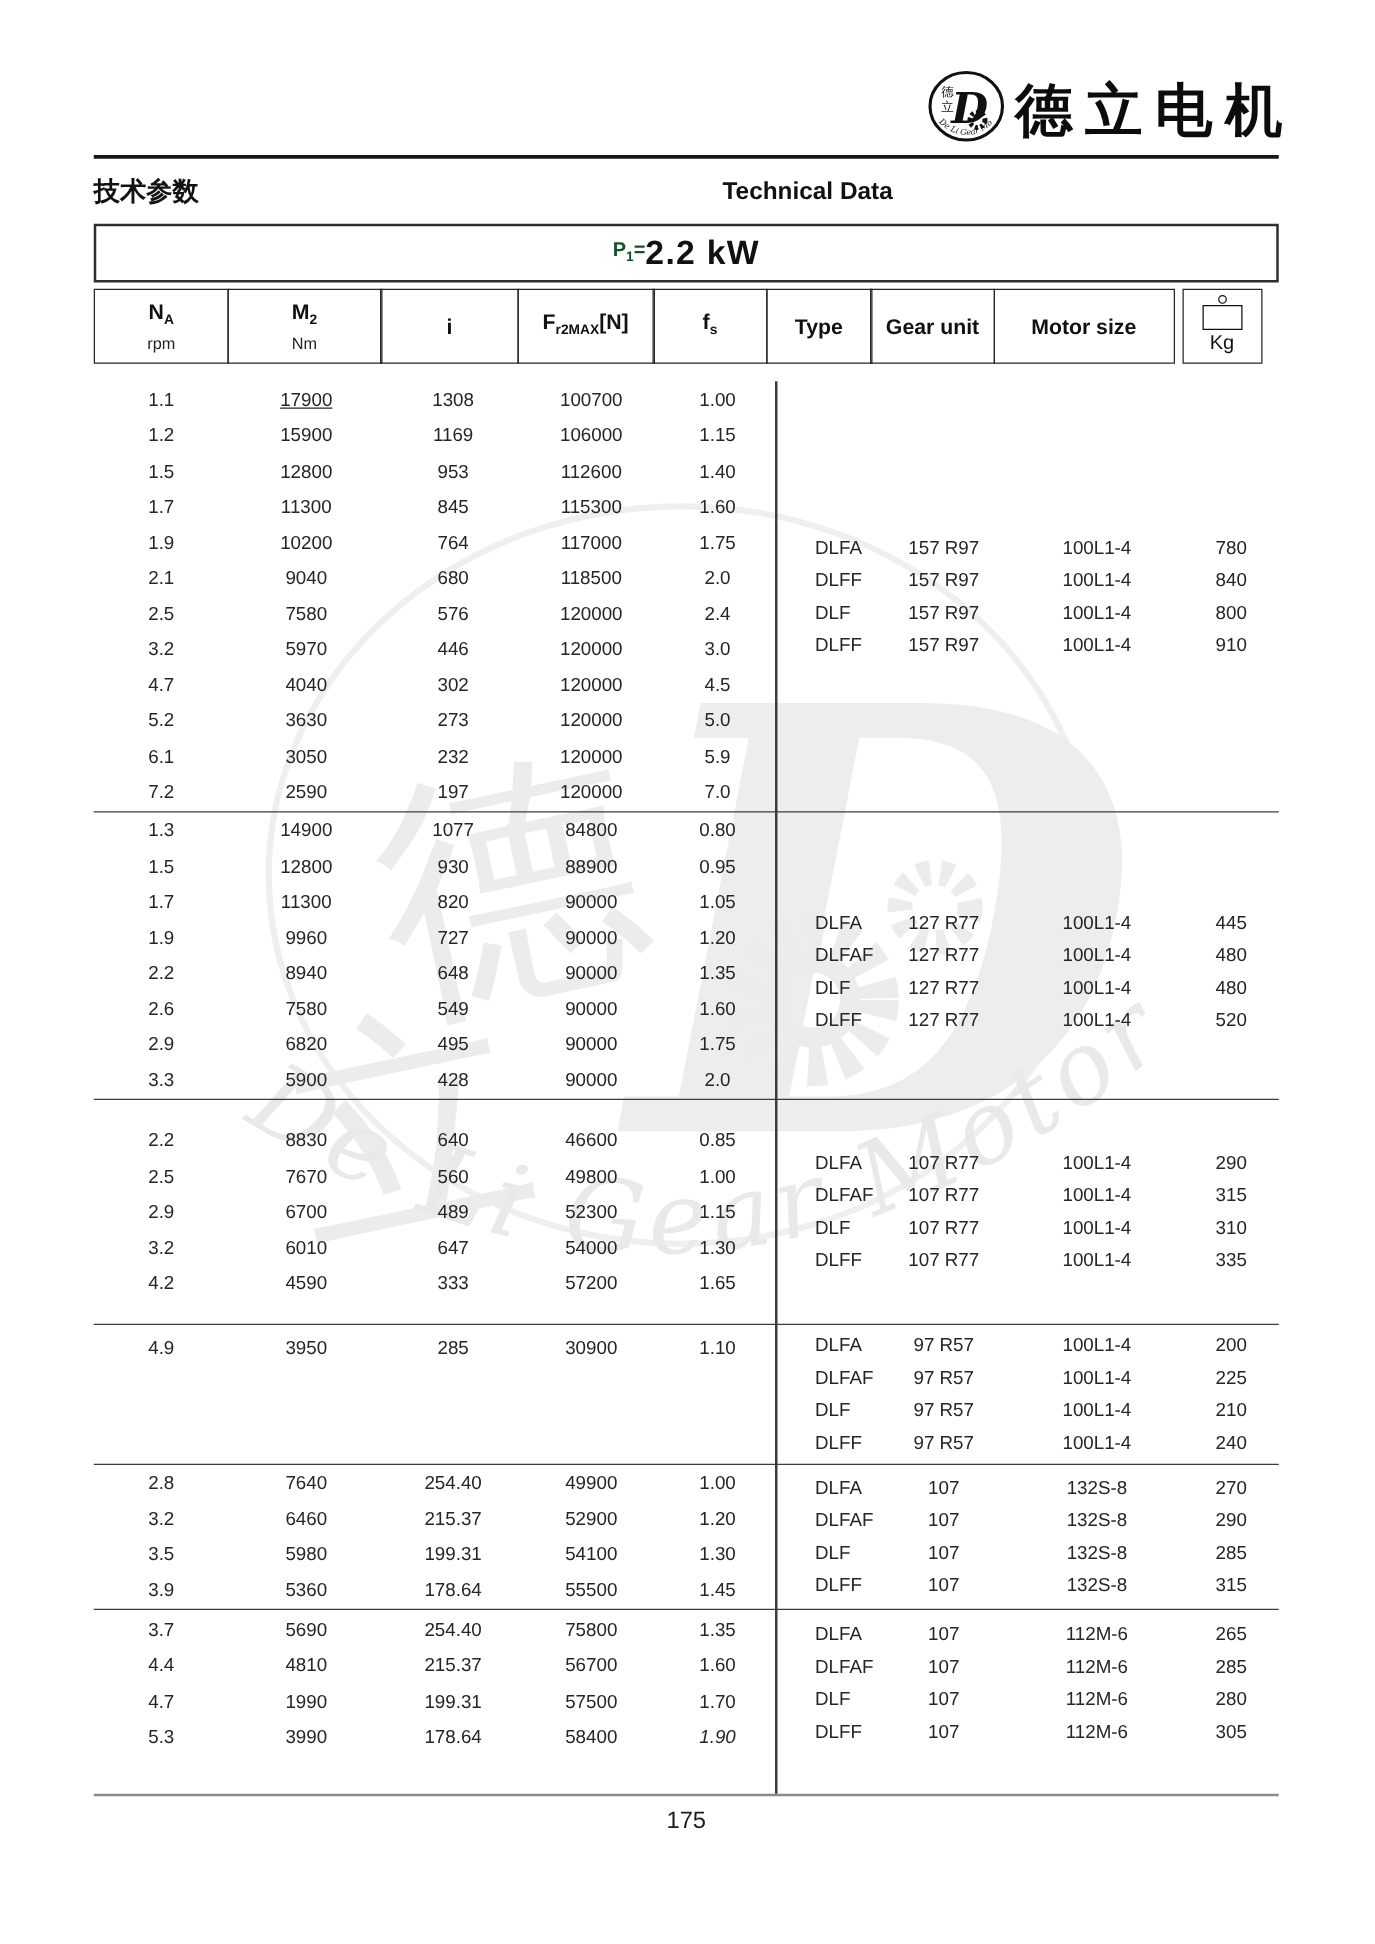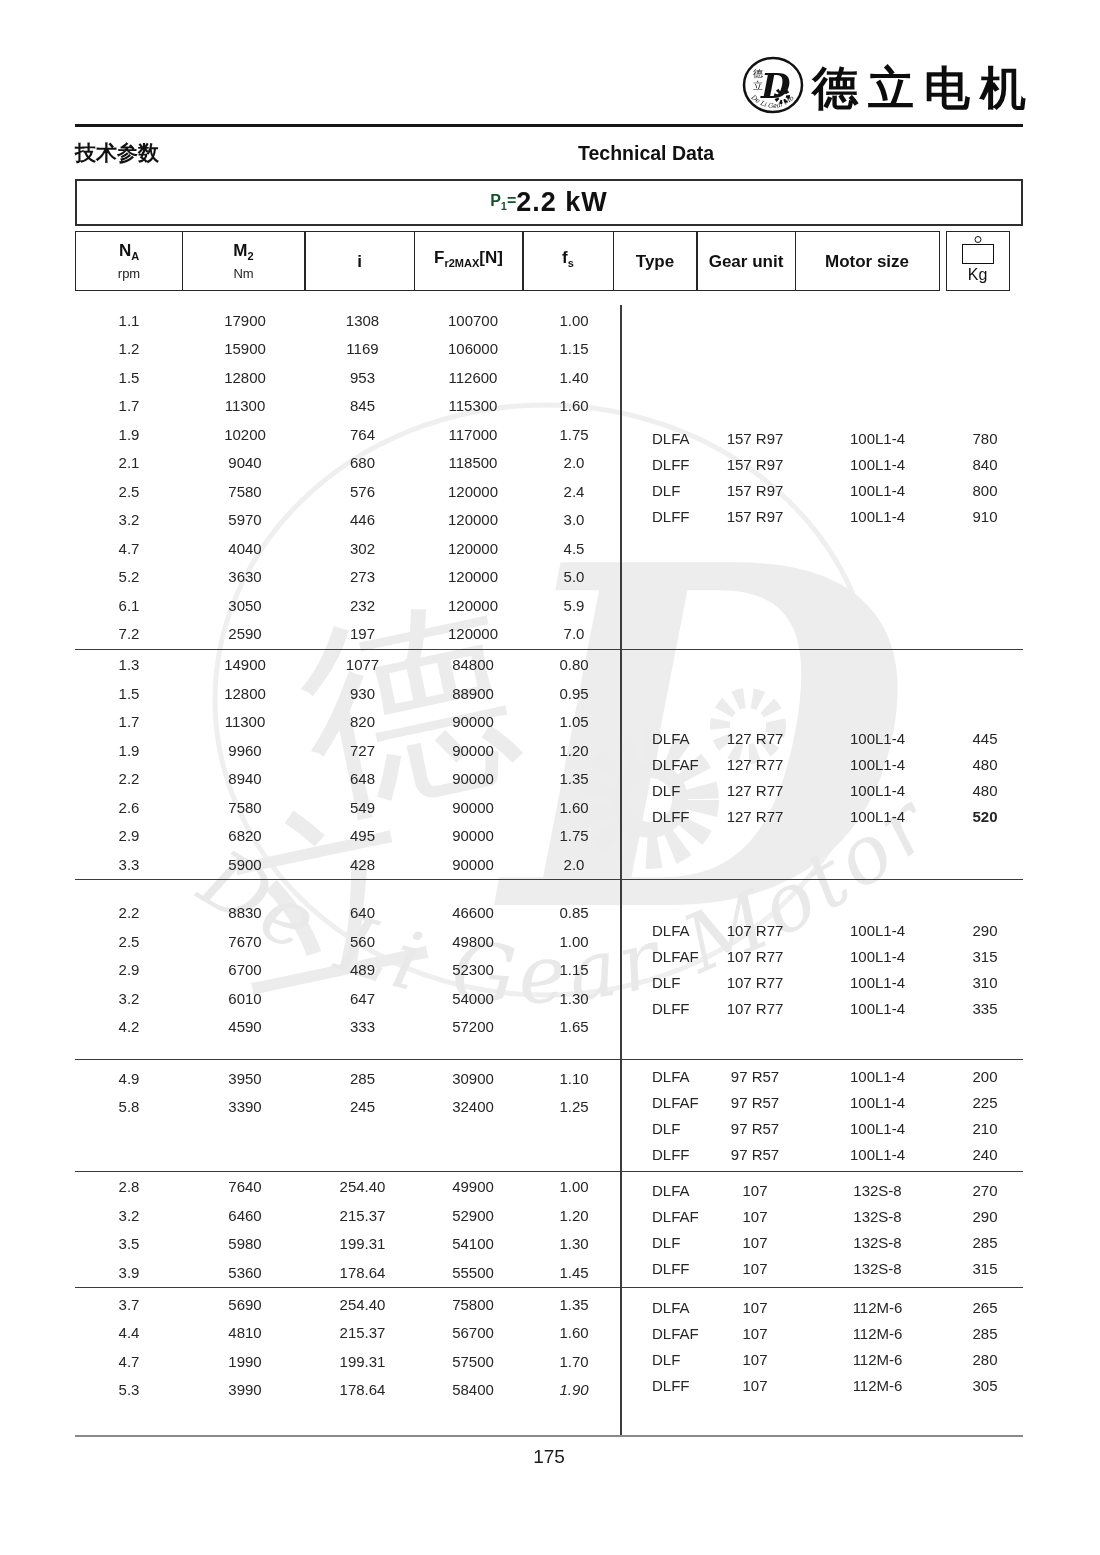--- a/index.html
+++ b/index.html
@@ -130,21 +130,21 @@
       <div class="kg-label">Kg</div>
     </div>
   </div>
 
   <div id="data-area">
     <div class="v-divider"></div>
   <div class="group g1" style="height: 345px;">
         <div class="g-left">
           <div class="drow">
             <div class="dcell" style="width: 108px;">1.1</div>
-            <div class="dcell" style="width: 124px;">17900</div>
+            <div class="dcell" style="width: 124px; text-decoration: underline;">17900</div>
             <div class="dcell" style="width: 111px;">1308</div>
             <div class="dcell" style="width: 110px;">100700</div>
             <div class="dcell" style="width: 92px;">1.00</div>
           </div>
           <div class="drow">
             <div class="dcell" style="width: 108px;">1.2</div>
             <div class="dcell" style="width: 124px;">15900</div>
             <div class="dcell" style="width: 111px;">1169</div>
             <div class="dcell" style="width: 110px;">106000</div>
             <div class="dcell" style="width: 92px;">1.15</div>
@@ -322,21 +322,21 @@
           <div class="vrow">
             <div class="vcell type" style="width: 85px;">DLF</div>
             <div class="vcell" style="width: 100px;">127 R77</div>
             <div class="vcell" style="width: 145px;">100L1-4</div>
             <div class="vcell" style="width: 70px;">480</div>
           </div>
           <div class="vrow">
             <div class="vcell type" style="width: 85px;">DLFF</div>
             <div class="vcell" style="width: 100px;">127 R77</div>
             <div class="vcell" style="width: 145px;">100L1-4</div>
-            <div class="vcell" style="width: 70px; font-weight: bold;">520</div>
+            <div class="vcell" style="width: 70px;">520</div>
           </div>
         </div>
       </div>
       <div class="group g3" style="height: 180px;">
         <div class="g-left">
           <div class="drow">
             <div class="dcell" style="width: 108px;">2.2</div>
             <div class="dcell" style="width: 124px;">8830</div>
             <div class="dcell" style="width: 111px;">640</div>
             <div class="dcell" style="width: 110px;">46600</div>
@@ -400,27 +400,20 @@
       </div>
       <div class="group g4" style="height: 112px;">
         <div class="g-left">
           <div class="drow">
             <div class="dcell" style="width: 108px;">4.9</div>
             <div class="dcell" style="width: 124px;">3950</div>
             <div class="dcell" style="width: 111px;">285</div>
             <div class="dcell" style="width: 110px;">30900</div>
             <div class="dcell" style="width: 92px;">1.10</div>
           </div>
-          <div class="drow">
-            <div class="dcell" style="width: 108px;">5.8</div>
-            <div class="dcell" style="width: 124px;">3390</div>
-            <div class="dcell" style="width: 111px;">245</div>
-            <div class="dcell" style="width: 110px;">32400</div>
-            <div class="dcell" style="width: 92px;">1.25</div>
-          </div>
         </div>
         <div class="g-right">
           <div class="vrow">
             <div class="vcell type" style="width: 85px;">DLFA</div>
             <div class="vcell" style="width: 100px;">97 R57</div>
             <div class="vcell" style="width: 145px;">100L1-4</div>
             <div class="vcell" style="width: 70px;">200</div>
           </div>
           <div class="vrow">
             <div class="vcell type" style="width: 85px;">DLFAF</div>

